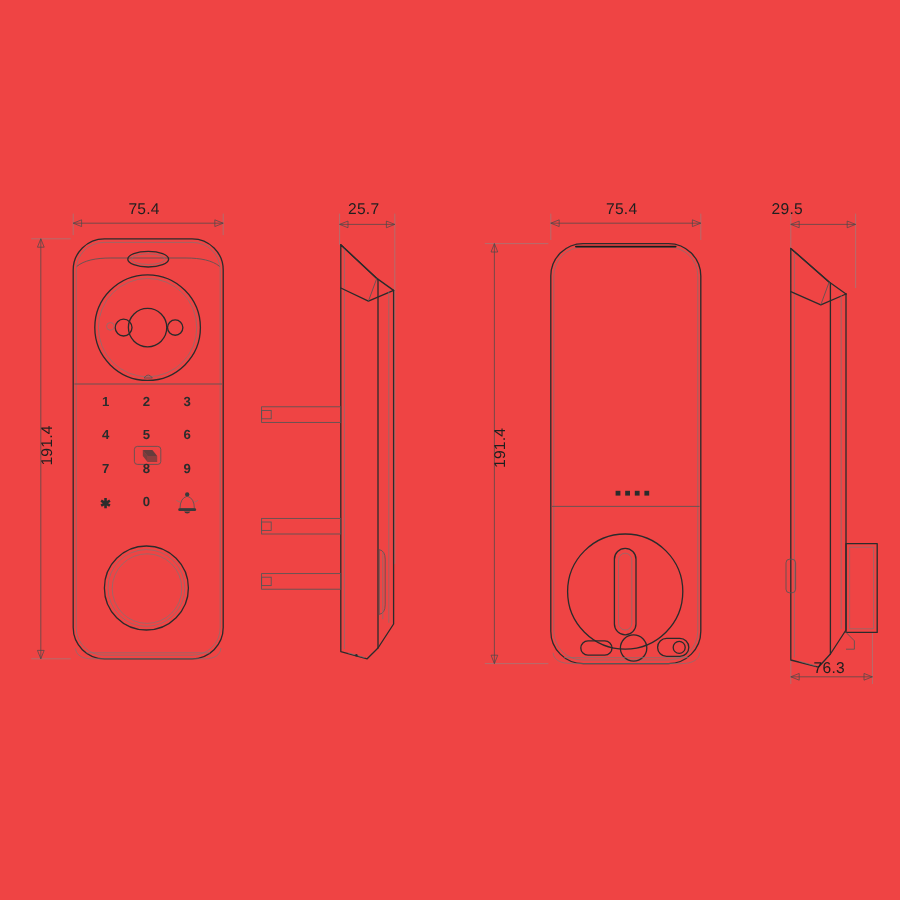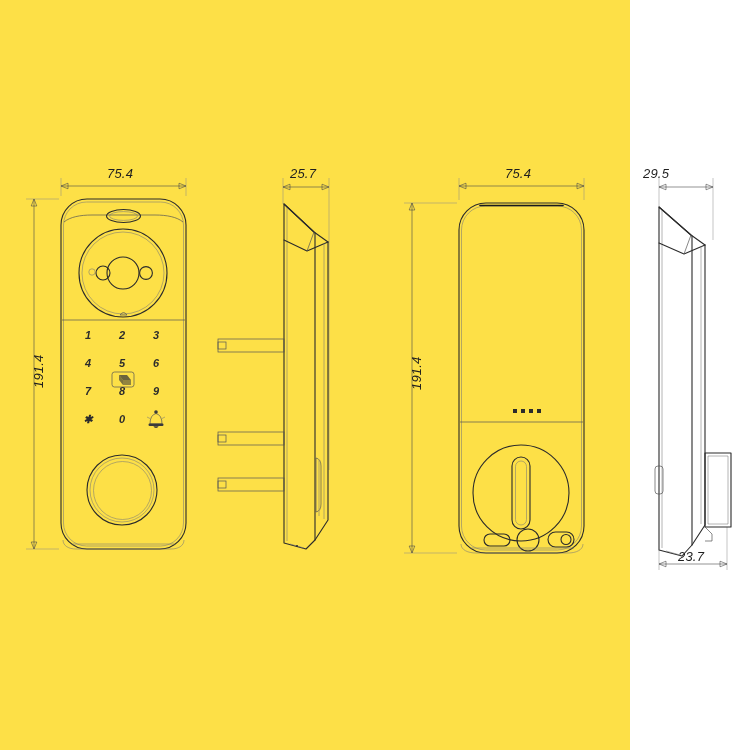--- a/index.html
+++ b/index.html
@@ -8,24 +8,23 @@
     background: #ffffff;
   }
   body {
     width: 750px;
     height: 750px;
     font-family: "Liberation Sans", sans-serif;
     overflow: hidden;
   }
   #drawing-root {
     position: relative;
-    width: 630px;
+    width: 750px;
     height: 750px;
-    background: #fde047;
-    font-style: italic;
+    background: #ef4444;
   }
   svg.cad {
     position: absolute;
     left: 0;
     top: 0;
     width: 750px;
     height: 750px;
   }
   .ln {
     fill: none;
@@ -290,21 +289,21 @@
   <div class="dim-label vert" style="left:31px; top:388px;">191.4</div>
 
   <div class="dim-label" style="left:290px; top:166px;text-align:center;">25.7</div>
 
   <div class="dim-label" style="left:505px; top:166px;">75.4</div>
 
   <div class="dim-label vert" style="left:409px; top:390px;">191.4</div>
 
   <div class="dim-label" style="left:643px; top:166px;">29.5</div>
 
-  <div class="dim-label" style="left:678px; top:549px;">23.7</div>
+  <div class="dim-label" style="left:678px; top:549px;">76.3</div>
 
   <div id="keypad-labels">
       <div class="key-label" style="left: 88px; top: 329px;">1</div>
       <div class="key-label" style="left: 122px; top: 329px;">2</div>
       <div class="key-label" style="left: 156px; top: 329px;">3</div>
       <div class="key-label" style="left: 88px; top: 357px;">4</div>
       <div class="key-label" style="left: 122px; top: 357px;">5</div>
       <div class="key-label" style="left: 156px; top: 357px;">6</div>
       <div class="key-label" style="left: 88px; top: 385px;">7</div>
       <div class="key-label" style="left: 122px; top: 385px;">8</div>

